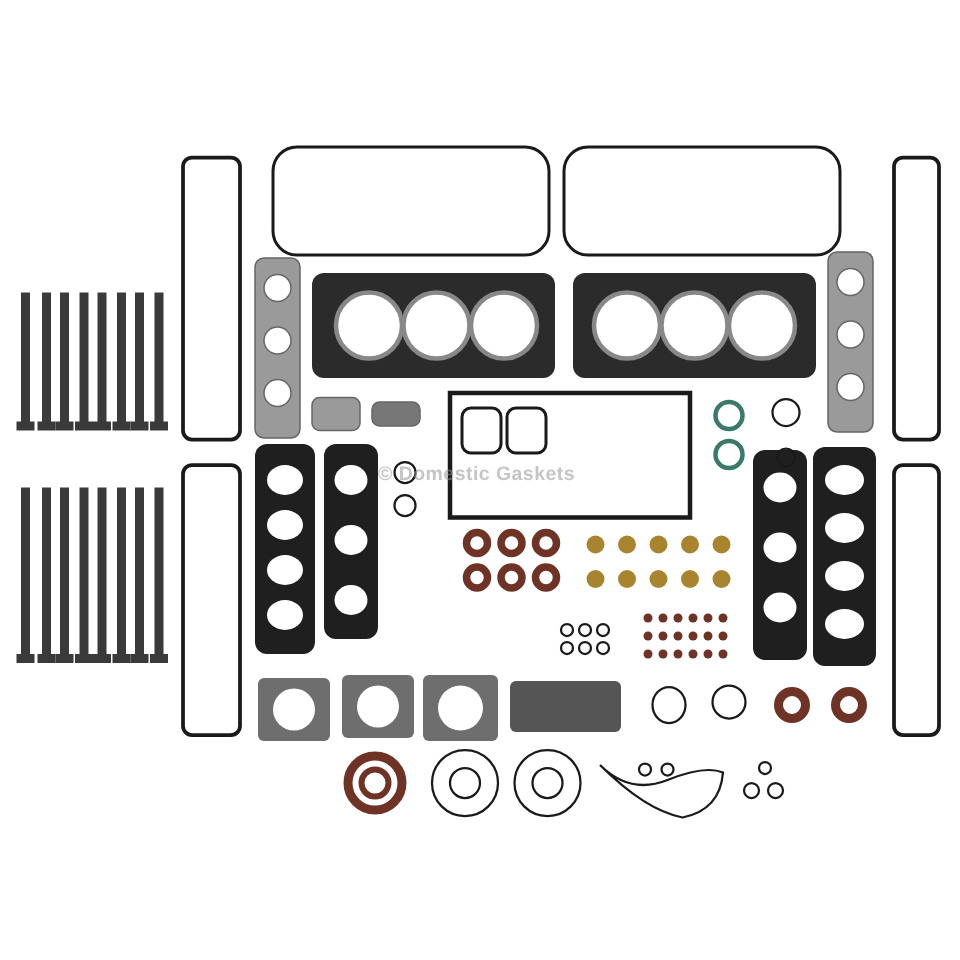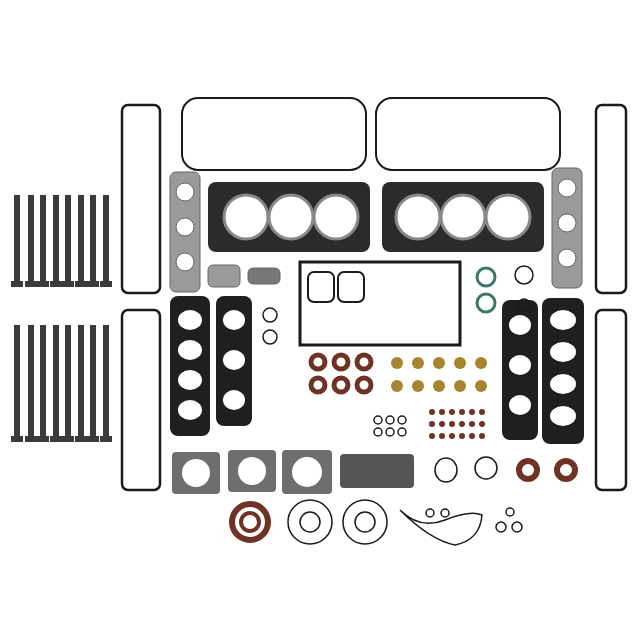--- a/index.html
+++ b/index.html
@@ -198,13 +198,14 @@
 
   <g fill="none" stroke="#3b7a6a" stroke-width="3">
     <circle cx="486" cy="277" r="9"></circle>
         <circle cx="486" cy="303" r="9"></circle>
   </g>
   <g fill="none" stroke="#1a1a1a" stroke-width="1.5">
     <circle cx="524" cy="275" r="9"></circle>
         <circle cx="524" cy="305" r="6"></circle>
   </g>
 </svg>
+<div class="watermark">© Domestic Gaskets</div>
 </div>
 
 </body></html>

